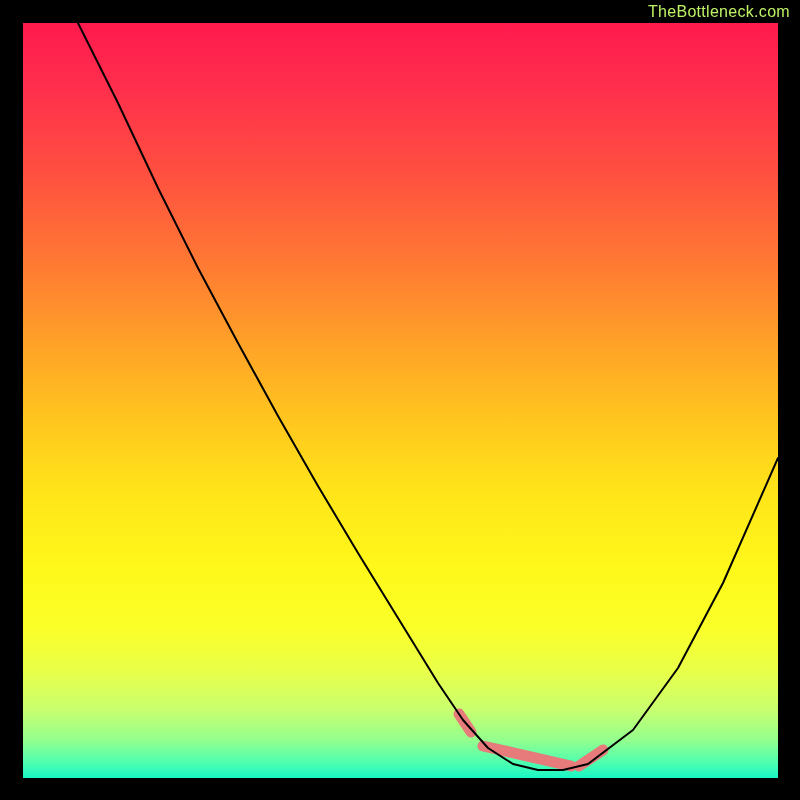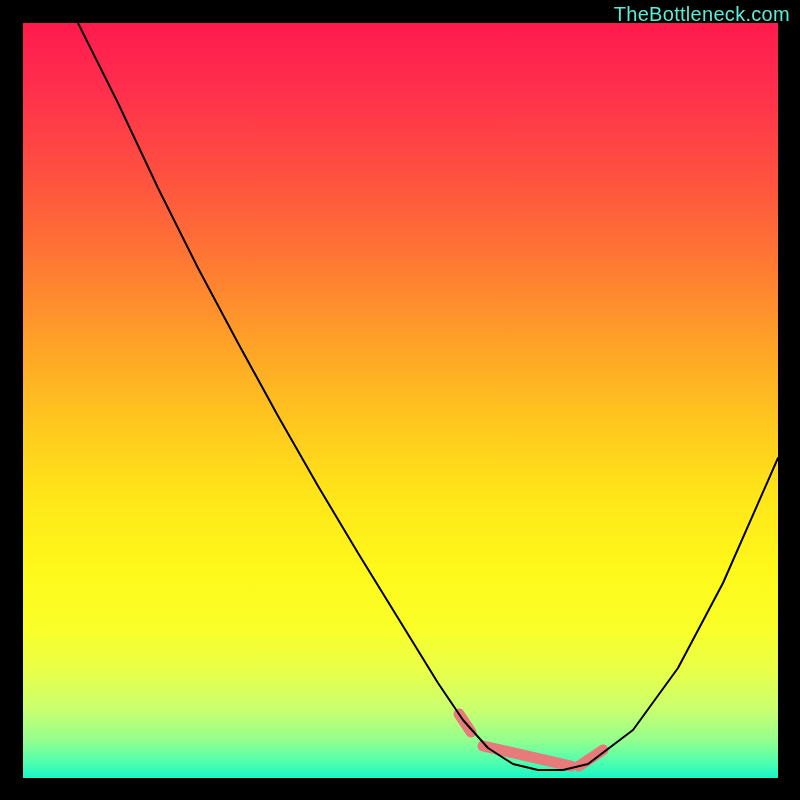--- a/index.html
+++ b/index.html
@@ -63,22 +63,22 @@
     fill: none;
     stroke: #e77a7a;
     stroke-width: 11;
     stroke-linecap: round;
   }
 
   .watermark {
     position: absolute;
     top: 3px;
     right: 10px;
-    color: #5eead4;
-    font-size: 20px;
+    color: #bef264;
+    font-size: 16px;
     font-weight: 500;
     letter-spacing: 0.3px;
   }
 </style>
 </head>
 <body>
 
 <div class="frame">
 
   <div class="watermark">TheBottleneck.com</div>

